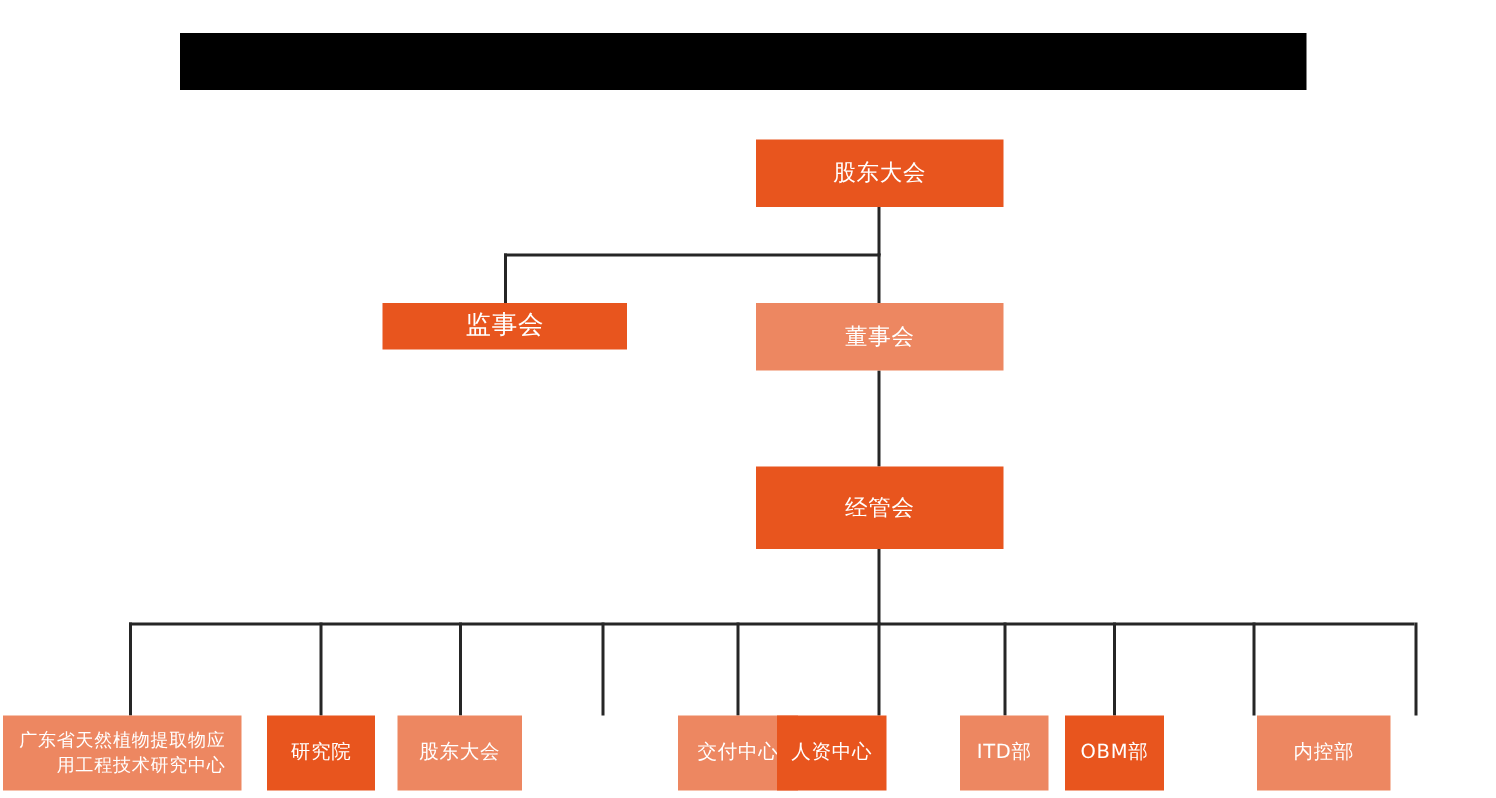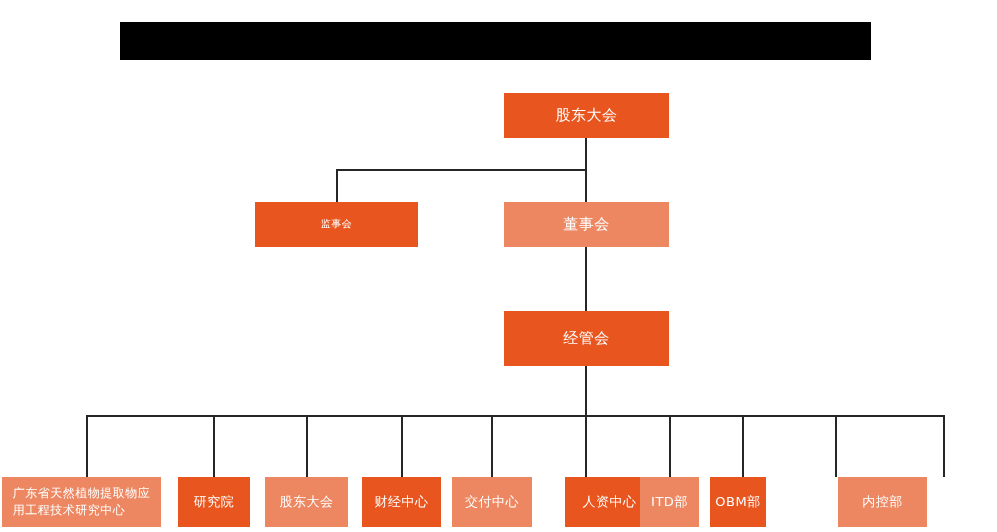--- a/index.html
+++ b/index.html
@@ -24,46 +24,46 @@
     width: 751px;
     height: 38px;
     background: #000000;
   }
   .node {
     position: absolute;
     box-sizing: border-box;
     display: flex;
     align-items: center;
     justify-content: center;
-    text-align: left;
+    text-align: right;
     color: #ffffff;
     line-height: 1.25;
     letter-spacing: 0.5px;
     font-weight: 400;
     white-space: pre-line;
   }
   .node.dark   { background: #E8551E; }
   .node.light  { background: #ED8761; }
 
   .n-shareholders { left: 504px; top: 93px;  width: 165px; height: 45px; font-size: 15px; }
-  .n-supervisors  { left: 255px; top: 202px; width: 163px; height: 45px; font-size: 10px; }
+  .n-supervisors  { left: 255px; top: 202px; width: 163px; height: 31px; font-size: 17px; }
   .n-directors    { left: 504px; top: 202px; width: 165px; height: 45px; font-size: 15px; }
   .n-management   { left: 504px; top: 311px; width: 165px; height: 55px; font-size: 15px; }
 
   .leaf { top: 477px; height: 50px; font-size: 13px; }
   .leaf.multiline { font-size: 12px; line-height: 1.45; padding: 0 2px; }
 
   .l0 { left: 2px;   width: 159px; }
   .l1 { left: 178px; width: 72px;  }
   .l2 { left: 265px; width: 83px;  }
   .l3 { left: 362px; width: 79px;  }
   .l4 { left: 452px; width: 80px;  }
-  .l5 { left: 565px; width: 89px;  }
+  .l5 { left: 518px; width: 73px;  }
   .l6 { left: 640px; width: 59px;  }
-  .l7 { left: 710px; width: 56px;  }
+  .l7 { left: 710px; width: 66px;  }
   .l8 { left: 838px; width: 89px;  }
   .l9 { left: 893px; width: 100px; }
 
   .conn {
     position: absolute;
     background: #262626;
   }
   .conn.v { width: 2px; }
   .conn.h { height: 2px; }
 </style>
@@ -107,21 +107,20 @@
 
   <div class="node dark n-management">经管会</div>
 
   <div class="node light leaf multiline l0">广东省天然植物提取物应
 用工程技术研究中心</div>
 
   <div class="node dark leaf l1">研究院</div>
 
   <div class="node light leaf l2">股东大会</div>
 
-  <div class="node dark leaf l3">财经中心</div>
 
   <div class="node light leaf l4">交付中心</div>
 
   <div class="node dark leaf l5">人资中心</div>
 
   <div class="node light leaf l6">ITD部</div>
 
   <div class="node dark leaf l7">OBM部</div>
 
   <div class="node light leaf l8">内控部</div>

